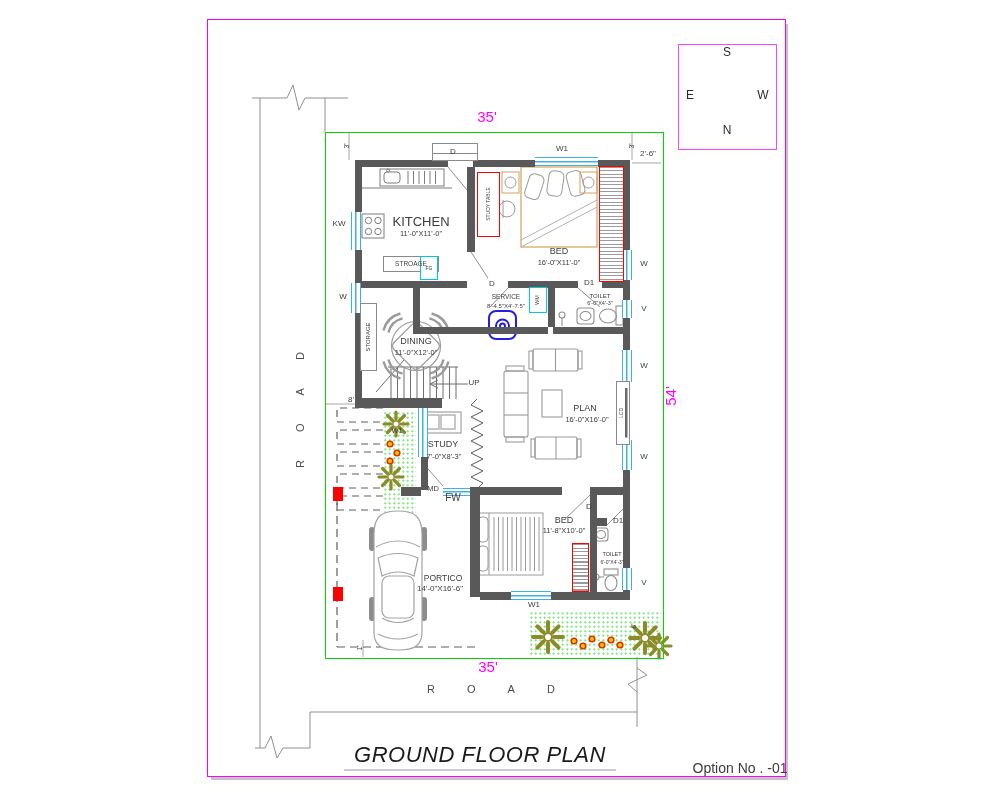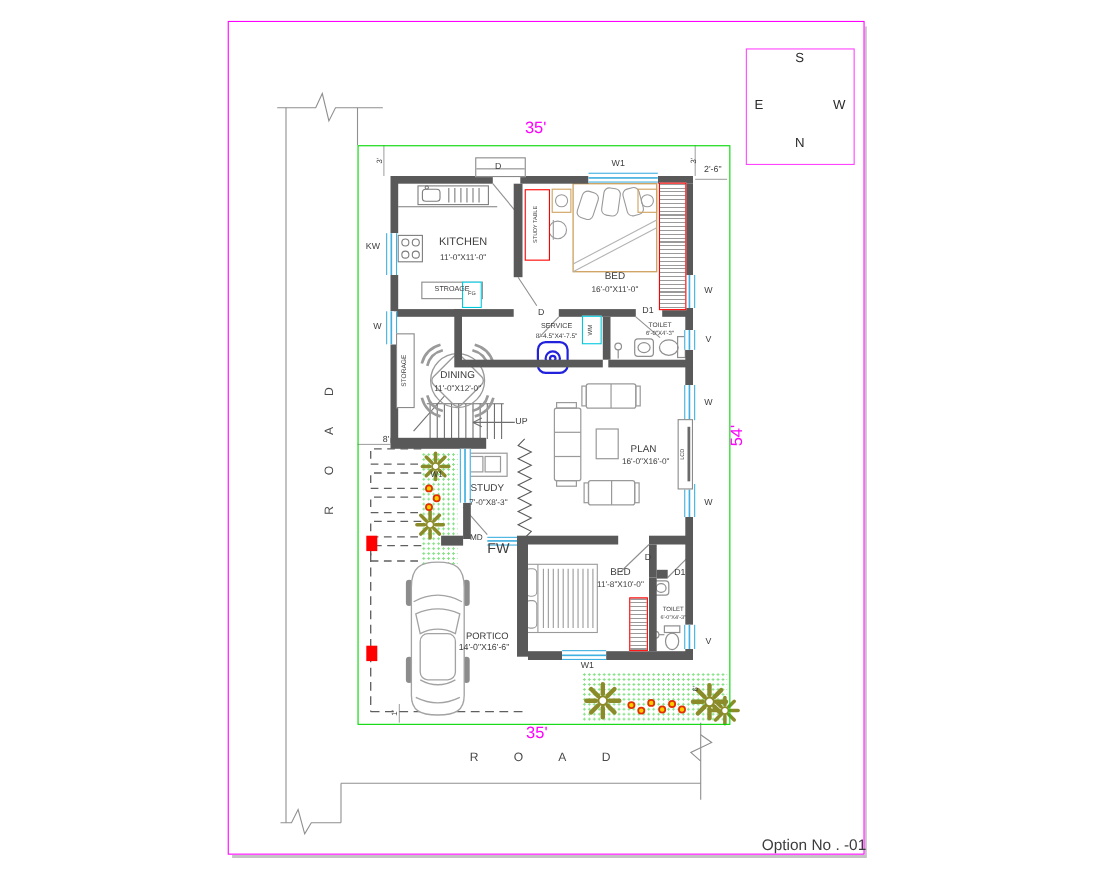--- a/index.html
+++ b/index.html
@@ -367,27 +367,27 @@
   <span class="lbl" style="left:562px;top:149px">W1</span>
   <span class="lbl" style="left:453px;top:152px">D</span>
   <span class="lbl" style="left:644px;top:264px">W</span>
   <span class="lbl" style="left:644px;top:309px">V</span>
   <span class="lbl" style="left:492px;top:284px">D</span>
   <span class="lbl" style="left:589px;top:283px">D1</span>
   <span class="lbl" style="left:644px;top:366px">W</span>
   <span class="lbl" style="left:644px;top:457px">W</span>
   <span class="lbl" style="left:397px;top:431px;font-size:7.5px">W1</span>
   <span class="lbl" style="left:433px;top:489px;font-size:7.5px">MD</span>
-  <span class="lbl" style="left:453px;top:498px;font-size:13px">FW</span>
+  <span class="lbl" style="left:453px;top:498px;font-size:10px">FW</span>
   <span class="lbl" style="left:589px;top:507px">D</span>
   <span class="lbl" style="left:618px;top:521px">D1</span>
   <span class="lbl" style="left:644px;top:583px">V</span>
   <span class="lbl" style="left:534px;top:605px">W1</span>
 
-  <span class="lbl" style="left:421px;top:221px;font-size:10px">KITCHEN</span>
+  <span class="lbl" style="left:421px;top:221px;font-size:13px">KITCHEN</span>
   <span class="lbl" style="left:421px;top:234px;font-size:7.5px">11'-0"X11'-0"</span>
   <span class="lbl" style="left:559px;top:251px;font-size:9px">BED</span>
   <span class="lbl" style="left:559px;top:263px;font-size:7.5px">16'-0"X11'-0"</span>
   <span class="lbl" style="left:506px;top:297px;font-size:6.5px">SERVICE</span>
   <span class="lbl" style="left:506px;top:306px;font-size:6px">8'-4.5"X4'-7.5"</span>
   <span class="lbl" style="left:600px;top:296px;font-size:6px">TOILET</span>
   <span class="lbl" style="left:600px;top:304px;font-size:5.5px">6'-0"X4'-3"</span>
   <span class="lbl" style="left:416px;top:341px;font-size:9px">DINING</span>
   <span class="lbl" style="left:416px;top:353px;font-size:7.5px">11'-0"X12'-0"</span>
   <span class="lbl" style="left:585px;top:408px;font-size:9px">PLAN</span>
@@ -407,15 +407,16 @@
   <span class="lbl" style="left:429px;top:268px;font-size:5px">FG</span>
   <span class="lbl rot" style="left:538px;top:300px;font-size:5.5px">WM</span>
   <span class="lbl rot" style="left:621px;top:413px;font-size:5px">LCD</span>
   <span class="lbl" style="left:474px;top:383px">UP</span>
 
   <span class="lbl compL" style="left:727px;top:52px">S</span>
   <span class="lbl compL" style="left:727px;top:130px">N</span>
   <span class="lbl compL" style="left:690px;top:95px">E</span>
   <span class="lbl compL" style="left:763px;top:95px">W</span>
 
+  <span class="lbl title" style="left:480px;top:757px">GROUND FLOOR PLAN</span>
   <span class="lbl" style="left:740px;top:768px;font-size:14px">Option No . -01</span>
 
 </div>
 
 </body></html>

